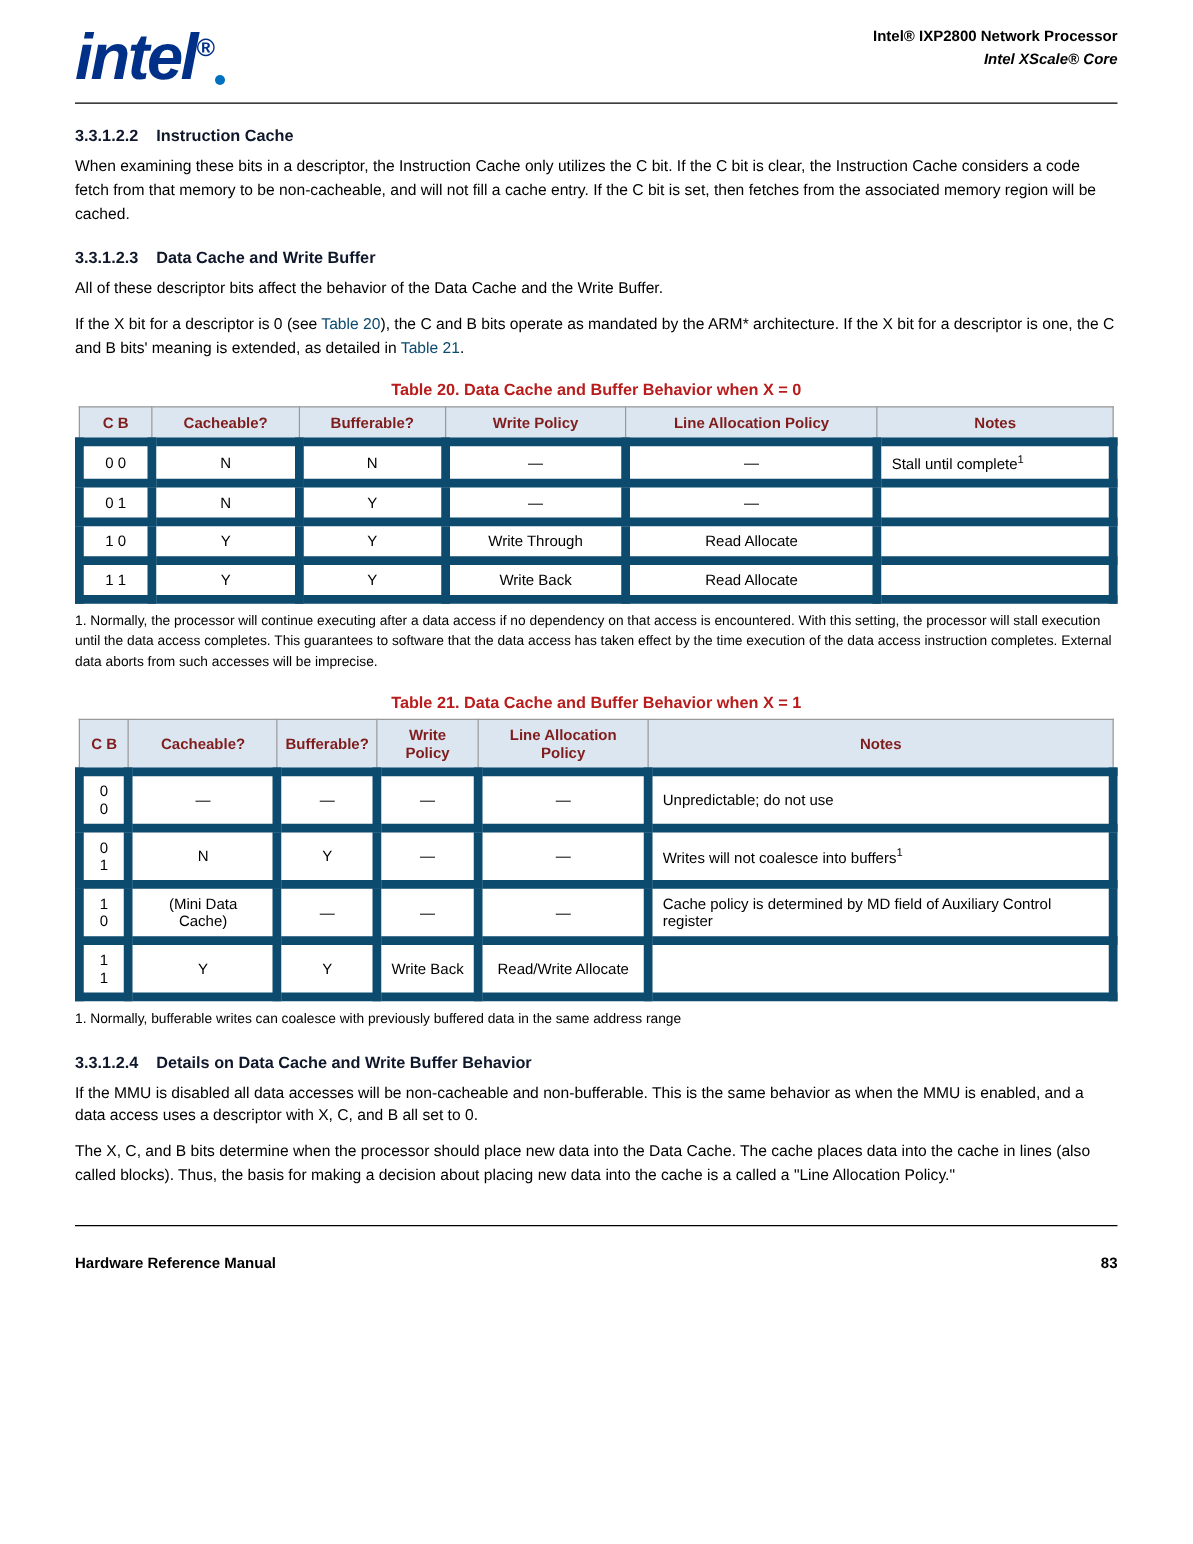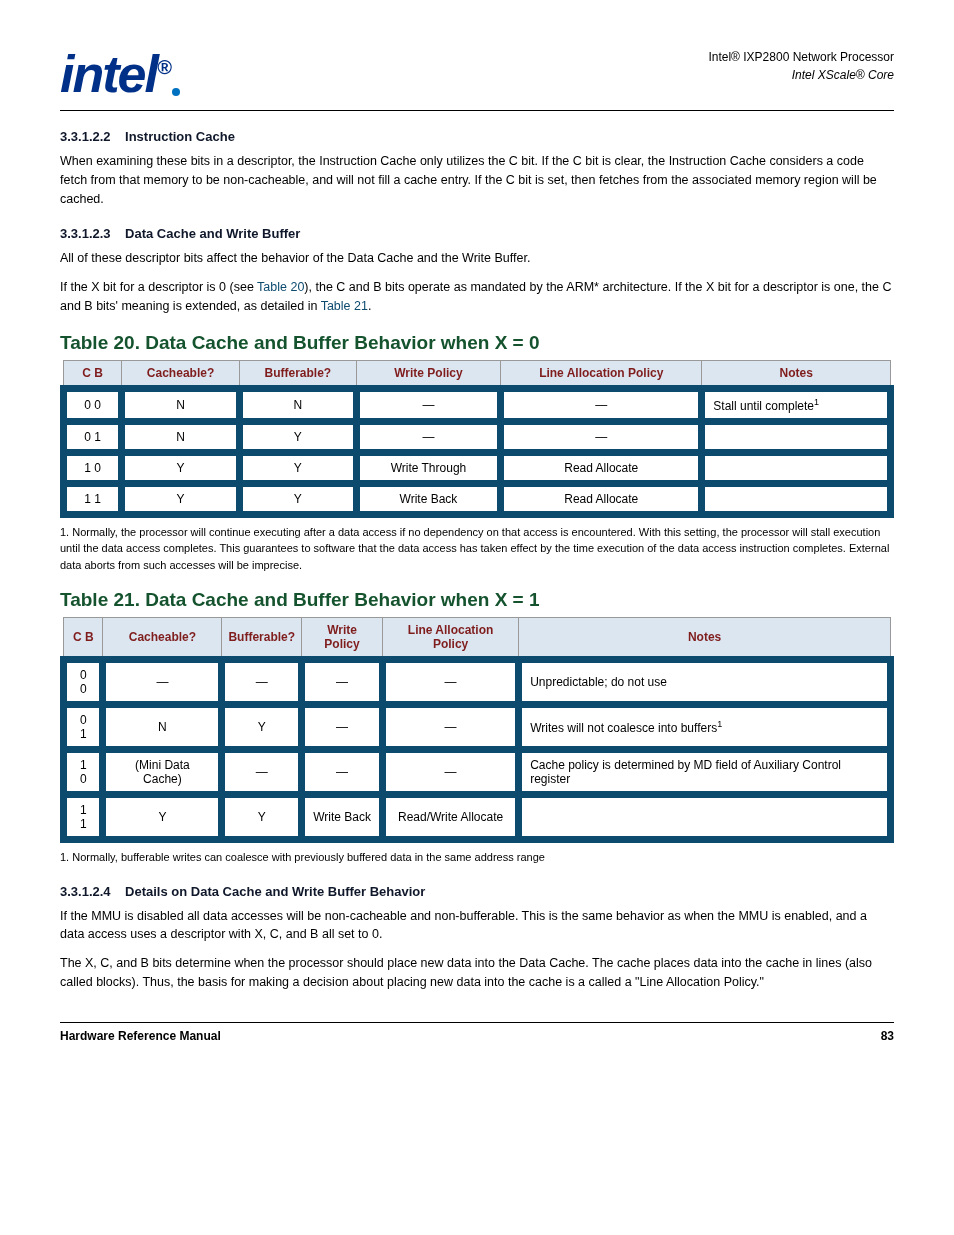--- a/index.html
+++ b/index.html
@@ -10,43 +10,43 @@
       color: #000;
       width: 954px;
       min-height: 1235px;
       padding: 20px 60px 40px 60px;
     }
     .header {
       display: flex;
       justify-content: space-between;
       align-items: flex-start;
       margin-bottom: 10px;
-      margin-top: 28px;
     }
     .header-title {
       text-align: right;
       font-size: 12px;
       line-height: 1.5;
+      font-weight: bold;
     }
     .section-heading {
       color: #0f172a;
       font-size: 13px;
       font-weight: bold;
       margin: 18px 0 8px 0;
     }
     .body-text {
       font-size: 12.5px;
       line-height: 1.5;
       margin-bottom: 10px;
     }
     .table-title {
-      color: #14532d;
-      font-weight: bold;
-      font-size: 19px;
-      text-align: left;
+      color: #b91c1c;
+      font-weight: bold;
+      font-size: 13px;
+      text-align: center;
       margin: 16px 0 6px 0;
     }
     table {
       width: 100%;
       border-collapse: collapse;
       font-size: 12px;
       margin-bottom: 6px;
     }
     table th {
       background: #dce6f1;
@@ -68,21 +68,21 @@
     }
     .footnote {
       font-size: 11px;
       line-height: 1.5;
       margin: 4px 0 14px 0;
     }
     .footer-bar {
       display: flex;
       justify-content: space-between;
       border-top: 1px solid #000;
-      padding-top: 6px;
+      padding-top: 22px;
       margin-top: 30px;
       font-size: 12px;
       font-weight: bold;
     }
     sup { font-size: 9px; }
     a { color: #0c4a6e; text-decoration: none; }
   </style>
 </head>
 <body>
 

